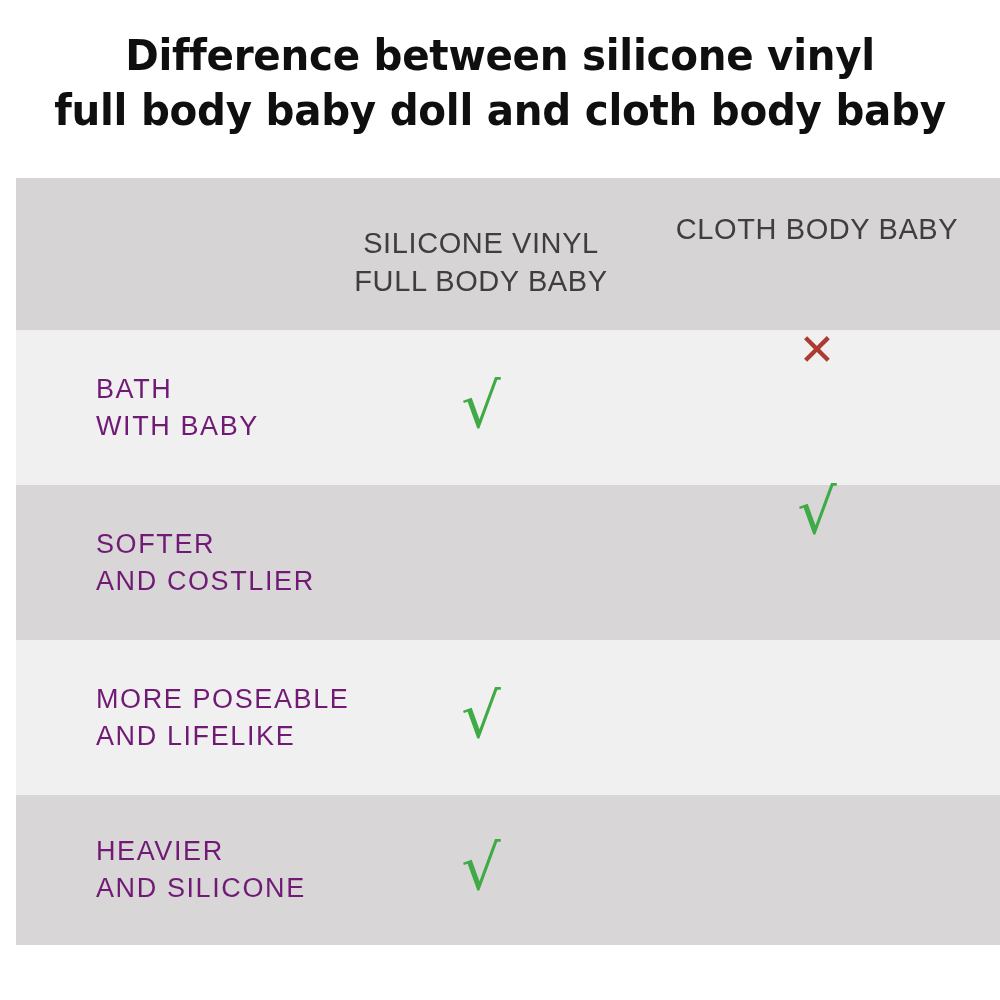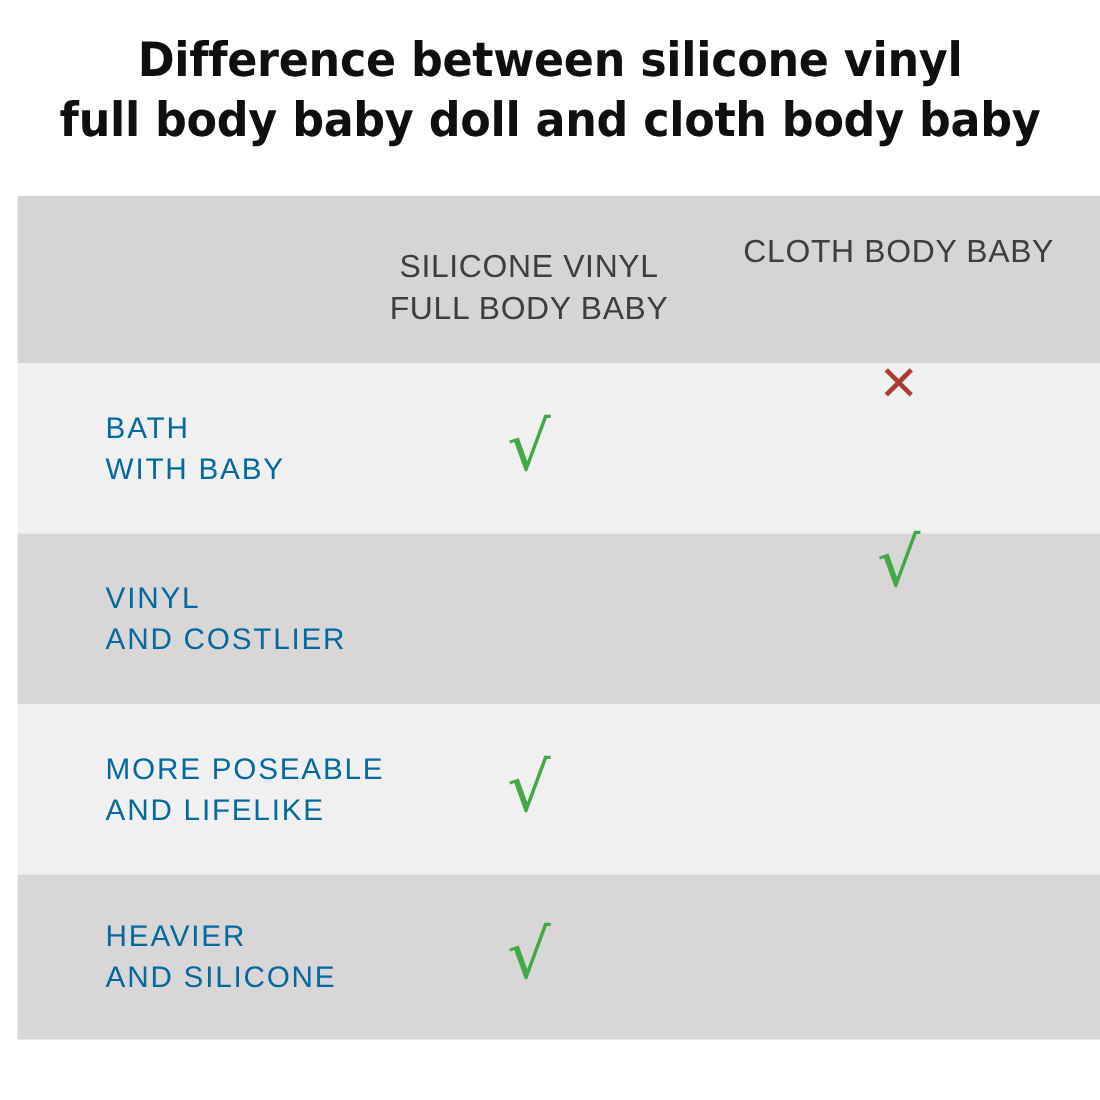--- a/index.html
+++ b/index.html
@@ -113,21 +113,21 @@
   .col-a .head-wrap { margin-top: 16px; }
   .col-b .head-wrap { margin-top: 32px; }
 
   
   .label-line {
     font-family: "Liberation Sans", "DejaVu Sans", sans-serif;
     font-weight: 400;
     font-size: 27px;
     line-height: 37px;
     letter-spacing: 1.6px;
-    color: #0369a1;
+    color: #701a75;
     white-space: nowrap;
   }
 
   
   .mark {
     font-family: "DejaVu Sans", "Liberation Sans", sans-serif;
     line-height: 1;
     user-select: none;
   }
   .mark.check {
@@ -183,21 +183,21 @@
     <div class="col-a">
       <span class="mark check">√</span>
     </div>
     <div class="col-b">
       <span class="mark cross">✕</span>
     </div>
   </div>
 
   <div class="row dark">
     <div class="col-label">
-      <span class="label-line">VINYL</span>
+      <span class="label-line">SOFTER</span>
       <span class="label-line">AND COSTLIER</span>
     </div>
     <div class="col-a">
       <span class="mark empty"></span>
     </div>
     <div class="col-b">
       <span class="mark check">√</span>
     </div>
   </div>
 

